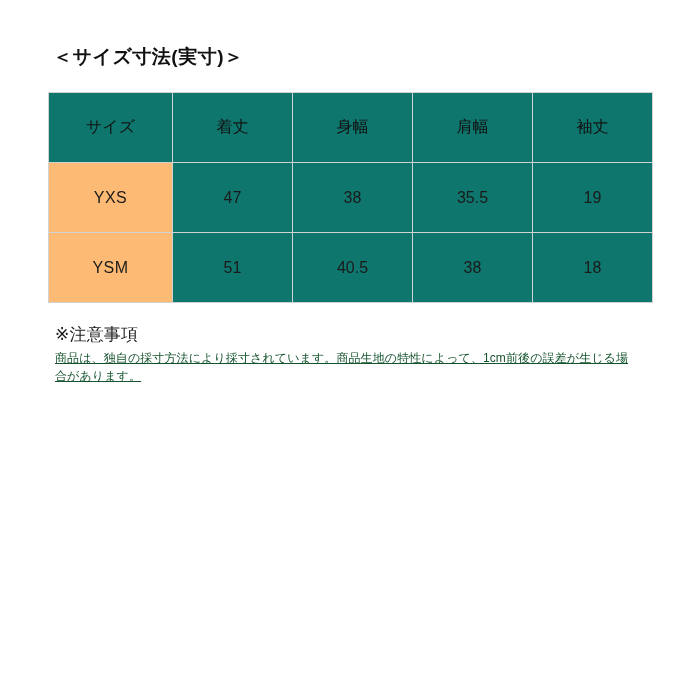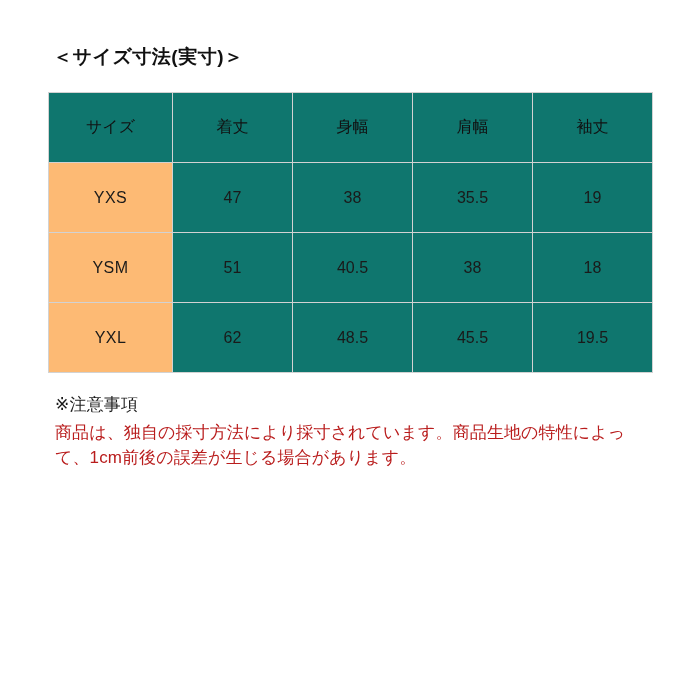--- a/index.html
+++ b/index.html
@@ -66,25 +66,26 @@
     margin-top: 20px;
     margin-left: 4px;
   }
   .notes-title {
     font-size: 17px;
     color: #1a1a1a;
     margin-bottom: 4px;
     letter-spacing: 0.2px;
   }
   .notes-body {
-    font-size: 17px;
+    font-size: 12px;
     line-height: 1.48;
-    color: #b91c1c;
+    color: #14532d;
     letter-spacing: 0.1px;
     max-width: 600px;
+    text-decoration: underline;
   }
 </style>
 </head>
 <body>
 
 <div class="page">
 
   <div class="heading">＜サイズ寸法(実寸)＞</div>
 
   <table class="size-table">
@@ -112,27 +113,20 @@
         <td>35.5</td>
         <td>19</td>
       </tr>
       <tr>
         <td>YSM</td>
         <td>51</td>
         <td>40.5</td>
         <td>38</td>
         <td>18</td>
       </tr>
-      <tr>
-        <td>YXL</td>
-        <td>62</td>
-        <td>48.5</td>
-        <td>45.5</td>
-        <td>19.5</td>
-      </tr>
     </tbody>
   </table>
 
   <div class="notes">
     <div class="notes-title">※注意事項</div>
     <div class="notes-body">商品は、独自の採寸方法により採寸されています。商品生地の特性によって、1cm前後の誤差が生じる場合があります。</div>
   </div>
 
 </div>
 

